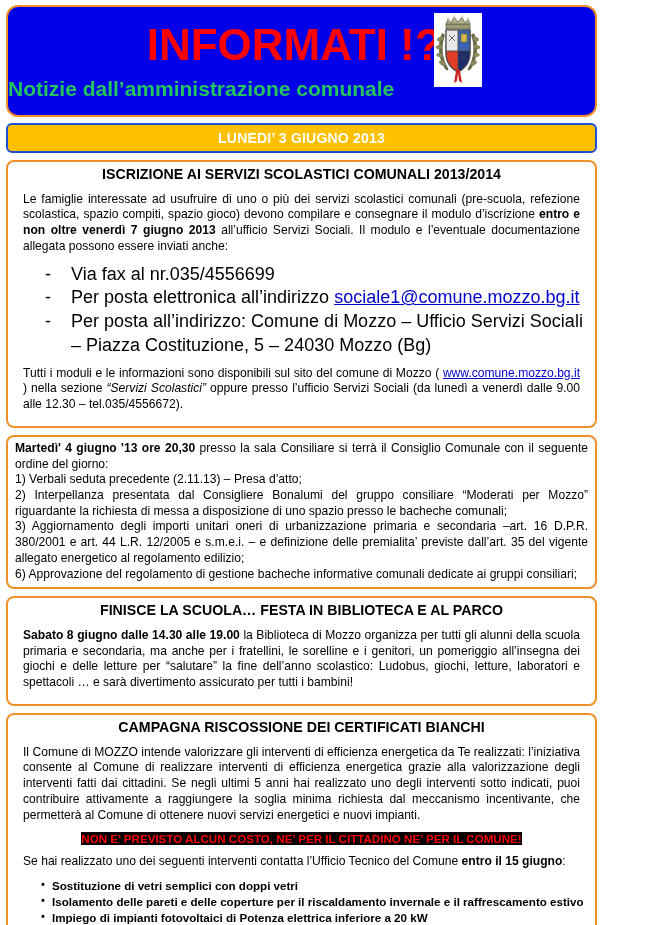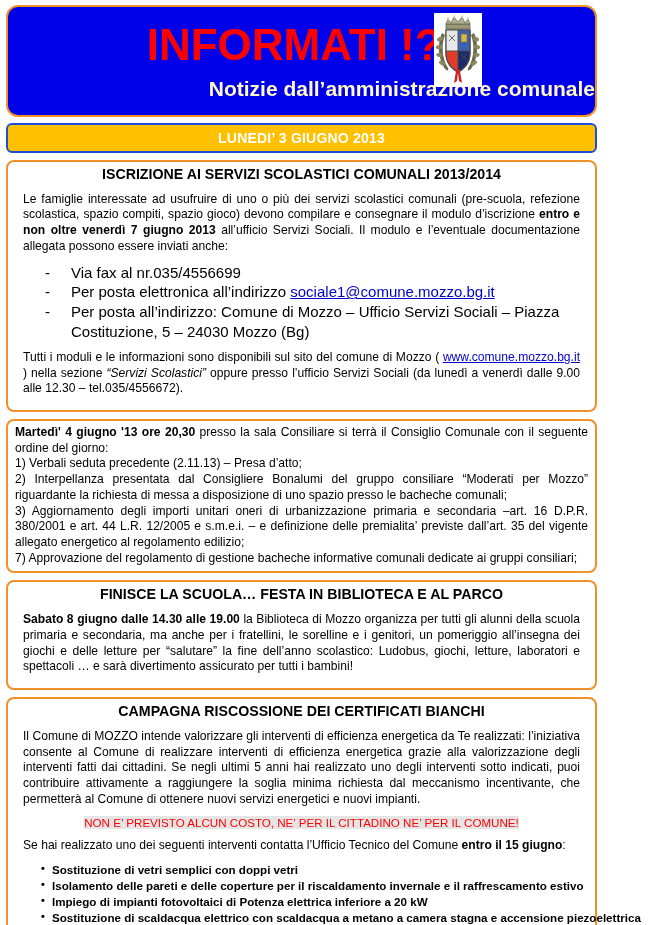--- a/index.html
+++ b/index.html
@@ -37,25 +37,25 @@
     color: #FF0000;
     font-weight: bold;
     font-size: 44px;
     line-height: 1;
     text-align: center;
     padding-top: 16px;
     letter-spacing: 0px;
     white-space: nowrap;
   }
   .masthead-sub {
-    color: #fef9c3;
+    color: #22c55e;
     font-weight: bold;
     font-size: 21px;
     line-height: 1;
-    text-align: right;
+    text-align: left;
     padding-top: 11px;
     white-space: nowrap;
   }
   .crest {
     position: absolute;
     right: 113px;
     top: 6px;
     width: 48px;
     height: 74px;
     background: #ffffff;
@@ -103,39 +103,39 @@
     text-align: justify;
   }
   p.para.left { text-align: left; }
   b, .b { font-weight: bold; }
   .ital { font-style: italic; }
   a, .link {
     color: #0000CC;
     text-decoration: underline;
   }
   .hl {
-    background: #e5e5e5;
+    background: #000000;
     color: #FF0000;
-    font-weight: normal;
+    font-weight: bold;
   }
   .hl-line {
     text-align: center;
     font-size: 11.6px;
     line-height: 1.30;
     margin: 1px 0 1px 0;
   }
 
   
   ul.dash-list {
     list-style: none;
     margin: 0;
     padding: 0 0 0 30px;
   }
   ul.dash-list li {
-    font-size: 15px;
+    font-size: 18px;
     line-height: 1.32;
     position: relative;
     padding-left: 26px;
   }
   ul.dash-list li::before {
     content: "-";
     position: absolute;
     left: 0;
     top: 0;
   }
@@ -245,21 +245,21 @@
       <li><span>Per posta all’indirizzo: Comune di Mozzo – Ufficio Servizi Sociali – Piazza Costituzione, 5 – 24030 Mozzo (Bg)</span></li>
     </ul>
     <p class="para"><span>Tutti i moduli e le informazioni sono disponibili sul sito del comune di Mozzo ( </span><a class="link" href="#">www.comune.mozzo.bg.it</a><span> ) nella sezione </span><span class="ital">“Servizi Scolastici”</span><span> oppure presso l’ufficio Servizi Sociali (da lunedì a venerdì dalle 9.00 alle 12.30 – tel.035/4556672).</span></p>
   </div>
 
   <div class="section">
     <p class="agenda-line"><b>Martedì' 4 giugno '13 ore 20,30</b><span> presso la sala Consiliare si terrà il Consiglio Comunale con il seguente ordine del giorno:</span></p>
     <p class="agenda-line">1) Verbali seduta precedente (2.11.13) – Presa d’atto;</p>
     <p class="agenda-line">2) Interpellanza presentata dal Consigliere Bonalumi del gruppo consiliare “Moderati per Mozzo” riguardante la richiesta di messa a disposizione di uno spazio presso le bacheche comunali;</p>
     <p class="agenda-line">3) Aggiornamento degli importi unitari oneri di urbanizzazione primaria e secondaria –art. 16 D.P.R. 380/2001 e art. 44 L.R. 12/2005 e s.m.e.i. – e definizione delle premialita’ previste dall’art. 35 del vigente allegato energetico al regolamento edilizio;</p>
-    <p class="agenda-line">7) Approvazione del regolamento di gestione bacheche informative comunali dedicate ai gruppi consiliari;</p>
+    <p class="agenda-line">6) Approvazione del regolamento di gestione bacheche informative comunali dedicate ai gruppi consiliari;</p>
   </div>
 
   <div class="section">
     <div class="section-title">FINISCE LA SCUOLA… FESTA IN BIBLIOTECA E AL PARCO</div>
     <p class="para"><b>Sabato 8 giugno dalle 14.30 alle 19.00</b><span> la Biblioteca di Mozzo organizza per tutti gli alunni della scuola primaria e secondaria, ma anche per i fratellini, le sorelline e i genitori,  un pomeriggio all’insegna dei giochi e delle letture per “salutare” la fine dell’anno scolastico: Ludobus, giochi, letture, laboratori e spettacoli … e sarà divertimento assicurato per tutti i bambini!</span></p>
   </div>
 
   <div class="section">
     <div class="section-title">CAMPAGNA RISCOSSIONE DEI CERTIFICATI BIANCHI</div>
     <p class="para">Il Comune di MOZZO intende valorizzare gli interventi di efficienza energetica da Te realizzati: l’iniziativa consente al Comune di realizzare interventi di efficienza energetica grazie alla valorizzazione degli interventi fatti dai cittadini. Se negli ultimi 5 anni hai realizzato uno degli interventi sotto indicati, puoi contribuire attivamente a raggiungere la soglia minima richiesta dal meccanismo incentivante, che permetterà al Comune di ottenere nuovi servizi energetici e nuovi impianti.</p>

